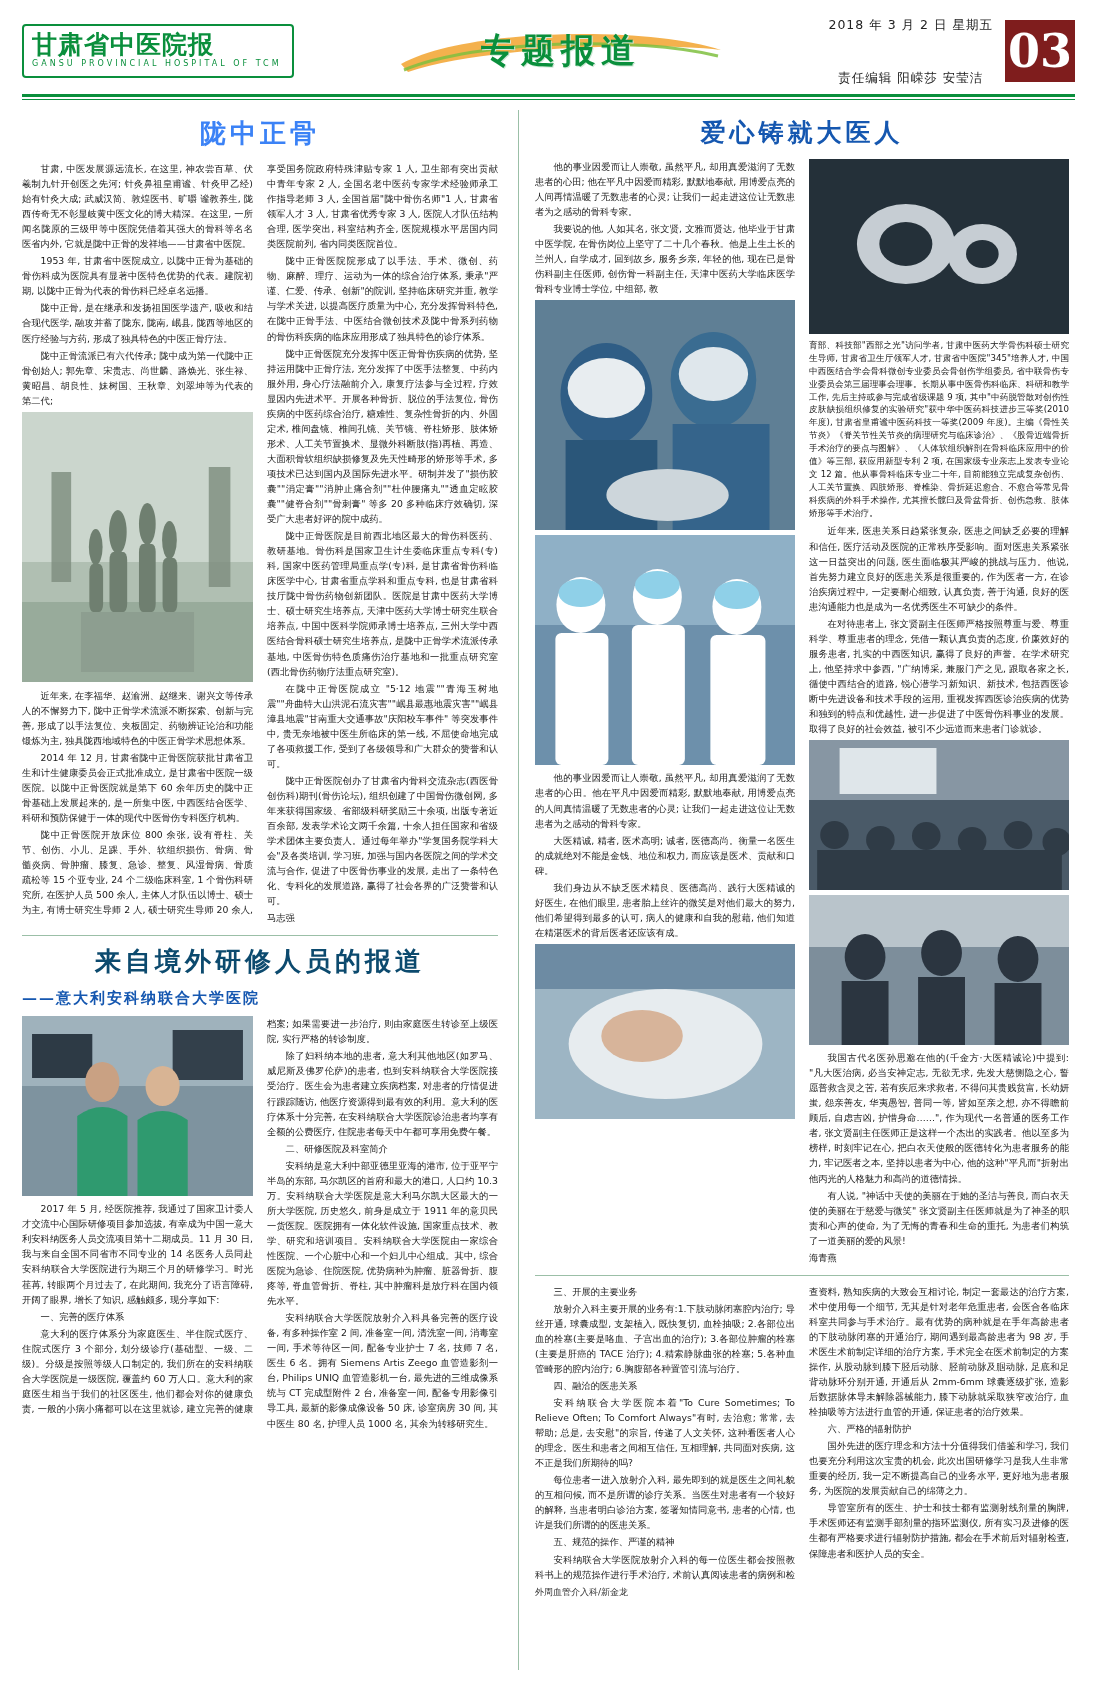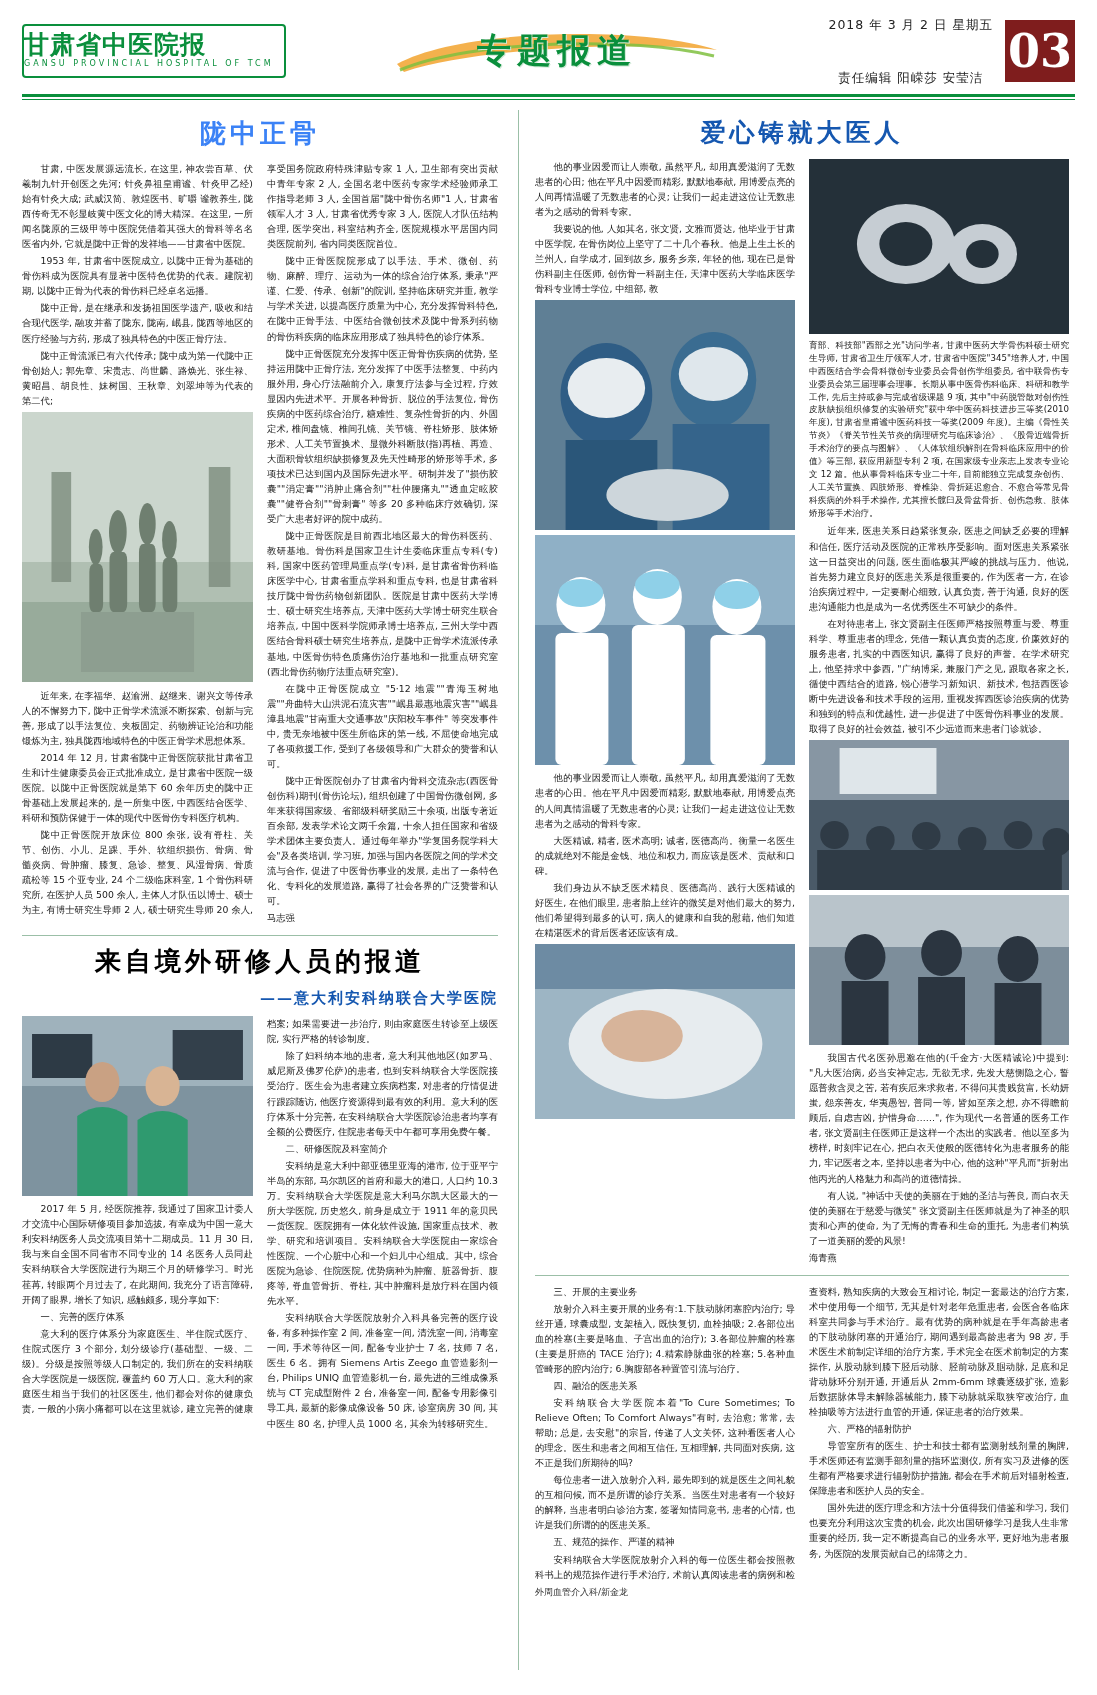--- a/index.html
+++ b/index.html
@@ -10,21 +10,21 @@
     font-family:"DejaVu Sans","Liberation Sans",sans-serif;
     color:#111;
     position:relative;
     overflow:hidden;
   }
   .page { position:relative; width:1097px; height:1695px; padding:14px 22px 0 22px; }
 
   
   .masthead { position:relative; height:74px; display:flex; align-items:center; }
   .logo-box {
-    border:2px solid #0a8f3c; border-radius:4px; padding:6px 10px 8px 0;
+    border:2px solid #0a8f3c; border-radius:4px; padding:6px 10px 8px 8px;
     background:#fff; line-height:1;
   }
   .logo-text {
     font-family:"DejaVu Serif","Liberation Serif",serif;
     font-weight:bold; font-size:25px; color:#0a8f3c; letter-spacing:1px;
   }
   .logo-sub { font-size:8px; color:#0a8f3c; letter-spacing:3px; margin-top:3px; }
 
   .section-title-wrap {
     flex:1; display:flex; align-items:center; justify-content:center;
@@ -58,24 +58,24 @@
   .col-left { width:486px; padding-right:10px; }
   .vrule { width:1px; background:#9bbfa7; margin:0 10px; }
   .col-right { width:540px; padding-left:6px; }
 
   h2.art-title {
     text-align:center;
     font-family:"DejaVu Serif","Liberation Serif",serif;
     font-weight:bold; font-size:26px; color:#3b82f6; letter-spacing:4px;
     margin:6px 0 10px 0;
   }
-  h2.art-title.green { color:#000000; }
+  h2.art-title.green { color:#0c4a6e; }
   h2.art-title.blue2 { color:#1557b0; font-size:25px; }
   h3.art-sub {
-    text-align:right; font-size:15px; color:#1557b0; letter-spacing:2px;
+    text-align:left; font-size:15px; color:#1557b0; letter-spacing:2px;
     font-family:"DejaVu Serif","Liberation Serif",serif;
     margin:0 0 8px 0; font-weight:bold;
   }
 
   .cols2 { column-count:2; column-gap:14px; column-rule:none; }
   p.body {
     font-size:9.3px; line-height:1.62; text-align:justify; text-indent:2em;
     margin:0 0 2px 0; color:#1a1a1a;
     font-family:"DejaVu Sans","Liberation Sans",sans-serif;
   }
@@ -334,20 +334,20 @@
 
       <div class="cols2">
         <p class="body">三、开展的主要业务</p>
         <p class="body">放射介入科主要开展的业务有:1.下肢动脉闭塞腔内治疗; 导丝开通, 球囊成型, 支架植入, 既快复切, 血栓抽吸; 2.各部位出血的栓塞(主要是咯血、子宫出血的治疗); 3.各部位肿瘤的栓塞(主要是肝癌的 TACE 治疗); 4.精索静脉曲张的栓塞; 5.各种血管畸形的腔内治疗; 6.胸腹部各种置管引流与治疗。</p>
         <p class="body">四、融洽的医患关系</p>
         <p class="body">安科纳联合大学医院本着"To Cure Sometimes; To Relieve Often; To Comfort Always"有时, 去治愈; 常常, 去帮助; 总是, 去安慰"的宗旨, 传递了人文关怀, 这种看医者人心的理念。医生和患者之间相互信任, 互相理解, 共同面对疾病, 这不正是我们所期待的吗?</p>
         <p class="body">每位患者一进入放射介入科, 最先即到的就是医生之间礼貌的互相问候, 而不是所谓的诊疗关系。当医生对患者有一个较好的解释, 当患者明白诊治方案, 签署知情同意书, 患者的心情, 也许是我们所谓的的医患关系。</p>
         <p class="body">五、规范的操作、严谨的精神</p>
         <p class="body">安科纳联合大学医院放射介入科的每一位医生都会按照教科书上的规范操作进行手术治疗, 术前认真阅读患者的病例和检查资料, 熟知疾病的大致会互相讨论, 制定一套最达的治疗方案, 术中使用每一个细节, 无其是针对老年危重患者, 会医合各临床科室共同参与手术治疗。最有优势的病种就是在手年高龄患者的下肢动脉闭塞的开通治疗, 期间遇到最高龄患者为 98 岁, 手术医生术前制定详细的治疗方案, 手术完全在医术前制定的方案操作, 从股动脉到膝下胫后动脉、胫前动脉及腘动脉, 足底和足背动脉环分别开通, 开通后从 2mm-6mm 球囊逐级扩张, 造影后数据脉体导未解除器械能力, 膝下动脉就采取狭窄改治疗, 血栓抽吸等方法进行血管的开通, 保证患者的治疗效果。</p>
         <p class="body">六、严格的辐射防护</p>
+        <p class="body">国外先进的医疗理念和方法十分值得我们借鉴和学习, 我们也要充分利用这次宝贵的机会, 此次出国研修学习是我人生非常重要的经历, 我一定不断提高自己的业务水平, 更好地为患者服务, 为医院的发展贡献自己的绵薄之力。</p>
         <p class="body">导管室所有的医生、护士和技士都有监测射线剂量的胸牌, 手术医师还有监测手部剂量的指环监测仪, 所有实习及进修的医生都有严格要求进行辐射防护措施, 都会在手术前后对辐射检查, 保障患者和医护人员的安全。</p>
-        <p class="body">国外先进的医疗理念和方法十分值得我们借鉴和学习, 我们也要充分利用这次宝贵的机会, 此次出国研修学习是我人生非常重要的经历, 我一定不断提高自己的业务水平, 更好地为患者服务, 为医院的发展贡献自己的绵薄之力。</p>
       </div>
       <div class="footer-note">外周血管介入科/新金龙</div>
     </div>
 
   </div>
 </div>
 
 </body></html>

